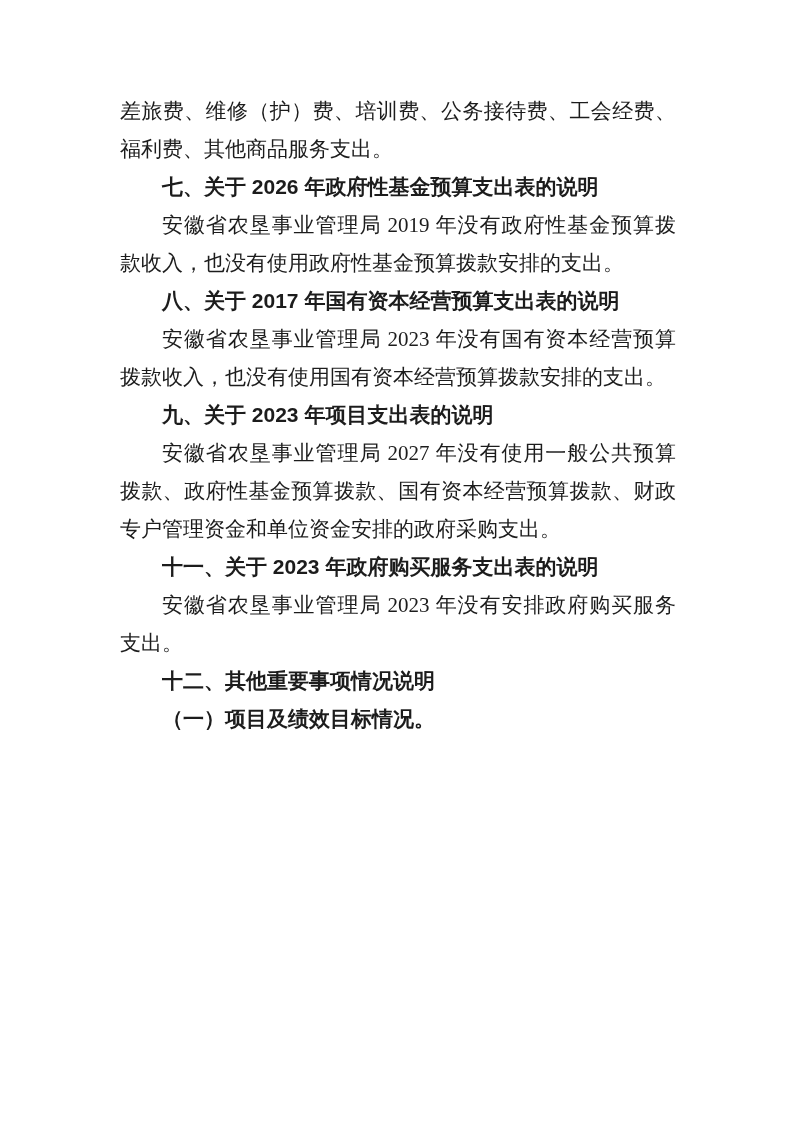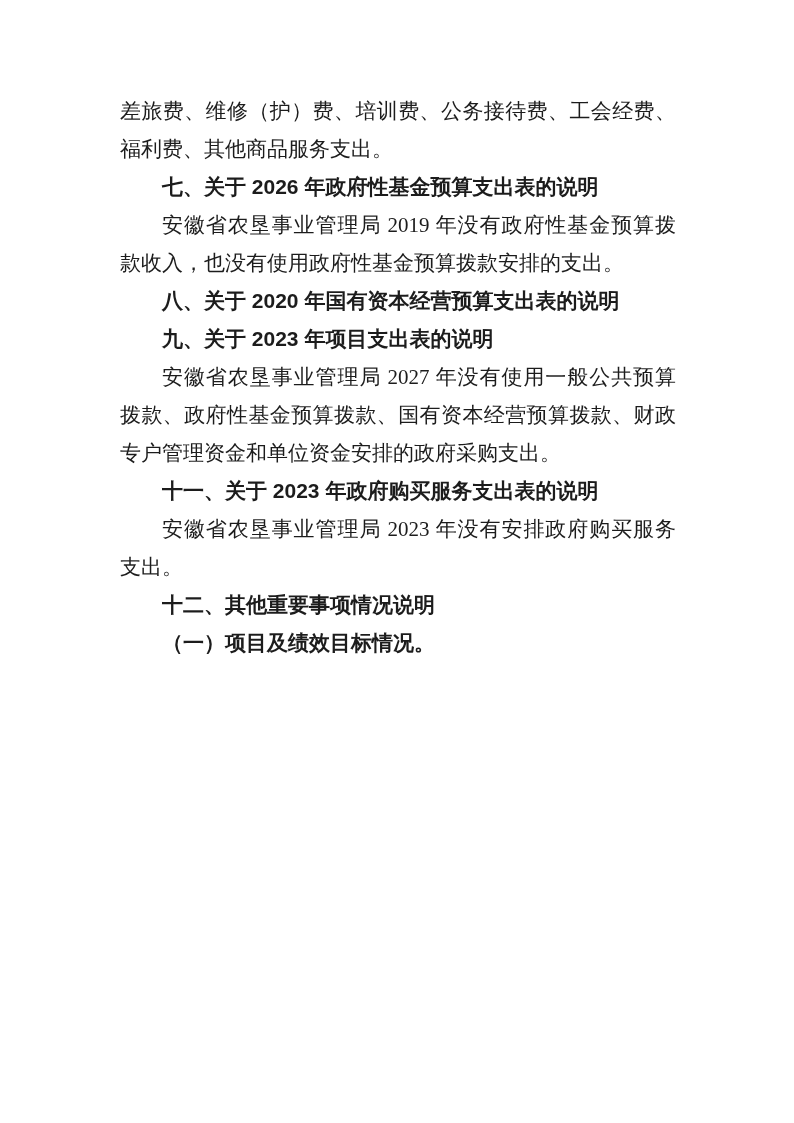--- a/index.html
+++ b/index.html
@@ -51,21 +51,22 @@
   }
 </style>
 </head>
 <body>
 
 <div class="page">
   <div class="content">
     <p>差旅费、维修（护）费、培训费、公务接待费、工会经费、福利费、其他商品服务支出。</p>
     <p class="heading indent">七、关于 2026 年政府性基金预算支出表的说明</p>
     <p class="indent">安徽省农垦事业管理局 2019 年没有政府性基金预算拨款收入，也没有使用政府性基金预算拨款安排的支出。</p>
-    <p class="heading indent">八、关于 2020 年国有资本经营预算支出表的说明</p>
+    <p class="heading indent">八、关于 2017 年国有资本经营预算支出表的说明</p>
+    <p class="indent">安徽省农垦事业管理局 2023 年没有国有资本经营预算拨款收入，也没有使用国有资本经营预算拨款安排的支出。</p>
     <p class="heading indent">九、关于 2023 年项目支出表的说明</p>
     <p class="indent">安徽省农垦事业管理局 2027 年没有使用一般公共预算拨款、政府性基金预算拨款、国有资本经营预算拨款、财政专户管理资金和单位资金安排的政府采购支出。</p>
     <p class="heading indent">十一、关于 2023 年政府购买服务支出表的说明</p>
     <p class="indent">安徽省农垦事业管理局 2023 年没有安排政府购买服务支出。</p>
     <p class="heading indent">十二、其他重要事项情况说明</p>
     <p class="subheading indent">（一）项目及绩效目标情况。</p>
   </div>
   <div class="page-number">- 27 -</div>
 </div>
 

